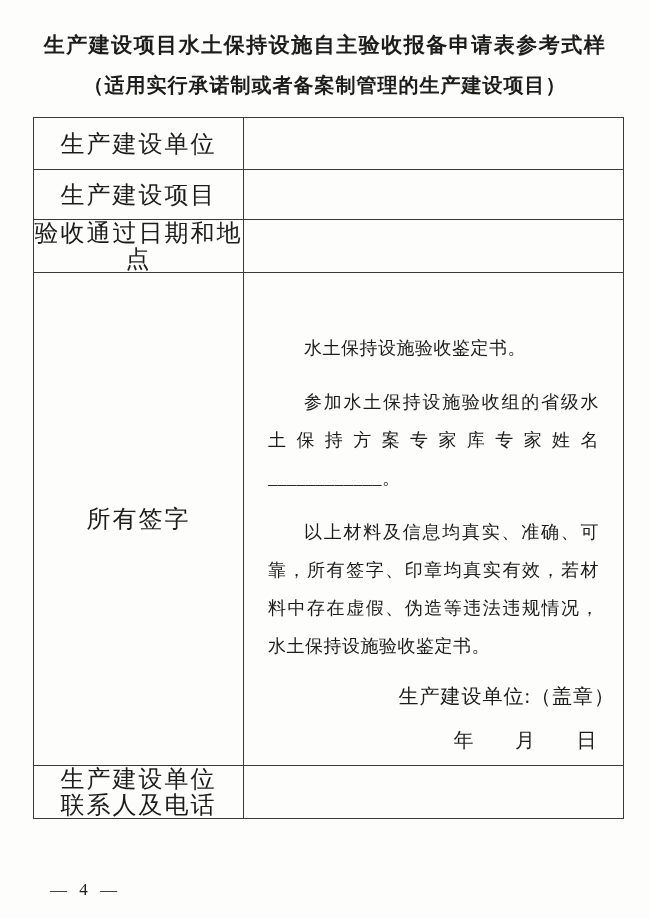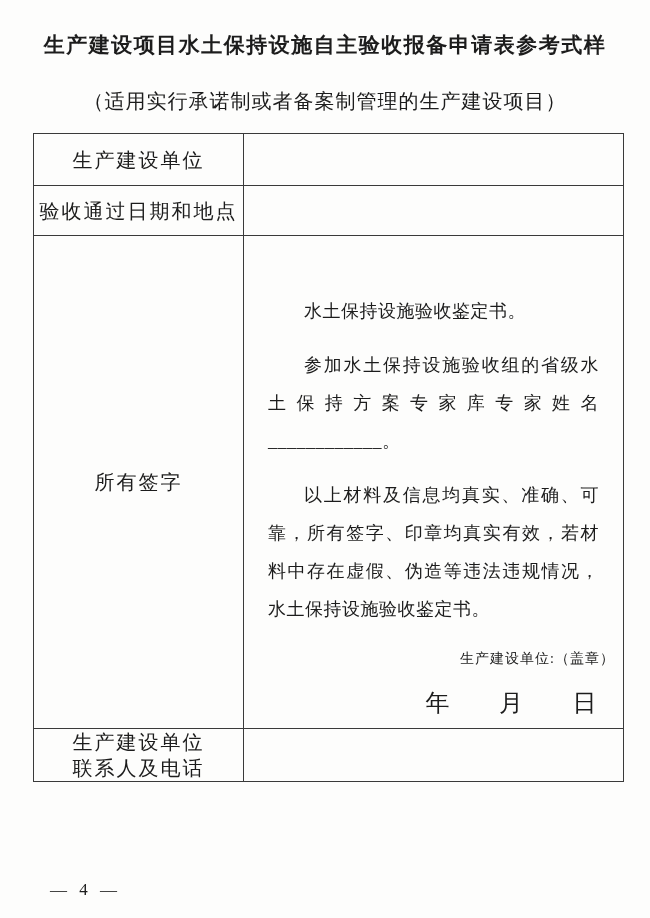--- a/index.html
+++ b/index.html
@@ -18,44 +18,44 @@
   .doc-title{
     margin-top:30px;
     text-align:center;
     font-family:"Liberation Sans", sans-serif;
     font-weight:700;
     font-size:21px;
     letter-spacing:1.5px;
     line-height:30px;
   }
   .doc-subtitle{
-    margin-top:28px;
+    margin-top:12px;
     text-align:center;
     font-family:"Liberation Sans", sans-serif;
-    font-weight:400;
+    font-weight:700;
     font-size:20px;
     letter-spacing:1px;
     line-height:26px;
   }
   table.form-table{
     border-collapse:collapse;
     table-layout:fixed;
     margin:19px 0 0 33px;
     width:590px;
   }
   table.form-table td{
     border:1.5px solid #3a3a3a;
     padding:0;
     vertical-align:middle;
   }
   col.label-col{width:210px;}
   col.value-col{width:380px;}
   .label-cell{
     text-align:center;
-    font-size:20px;
+    font-size:24px;
     letter-spacing:2px;
     line-height:26px;
     white-space:pre-line;
   }
   .r1{height:52px;}
   .r2{height:50px;}
   .r3{height:50px;font-family:Liberation Serif, serif;}
   .r4{height:49px;}
   .r5{height:405px;}
   .r6{height:51px;}
@@ -67,29 +67,29 @@
   }
   .materials-cell p{
     margin:16px;
     text-indent:2em;
     line-height:38px;
     text-align:justify;
   }
   .sig-line{
     text-align:right;
     line-height:30px;
-    font-size:14px;
+    font-size:20px;
     letter-spacing:1px;
   }
   .date-line{
     margin-top:14px;
     text-align:right;
     padding-right:18px;
     line-height:30px;
-    font-size:24px;
+    font-size:20px;
   }
   .page-number{
     position:absolute;
     left:50px;
     top:880px;
     font-size:17px;
     letter-spacing:4px;
   }
 </style>
 </head>
@@ -101,20 +101,24 @@
   <div class="doc-subtitle">（适用实行承诺制或者备案制管理的生产建设项目）</div>
 
   <table class="form-table">
     <colgroup>
         <col class="label-col">
         <col class="value-col">
       </colgroup>
     <tbody>
       <tr class="r1">
         <td class="label-cell">生产建设单位</td>
+        <td class="value-cell"></td>
+      </tr>
+      <tr class="r2">
+        <td class="label-cell">生产建设项目</td>
         <td class="value-cell"></td>
       </tr>
       <tr class="r3">
         <td class="label-cell">验收通过日期和地点</td>
         <td class="value-cell"></td>
       </tr>
       <tr class="r5">
         <td class="label-cell">所有签字</td>
         <td class="value-cell materials-cell">
           <p>水土保持设施验收鉴定书。</p>

